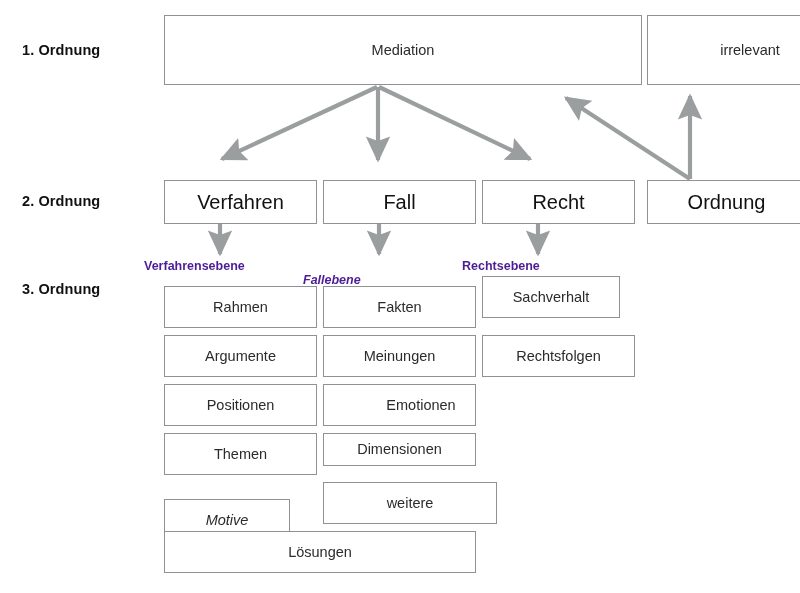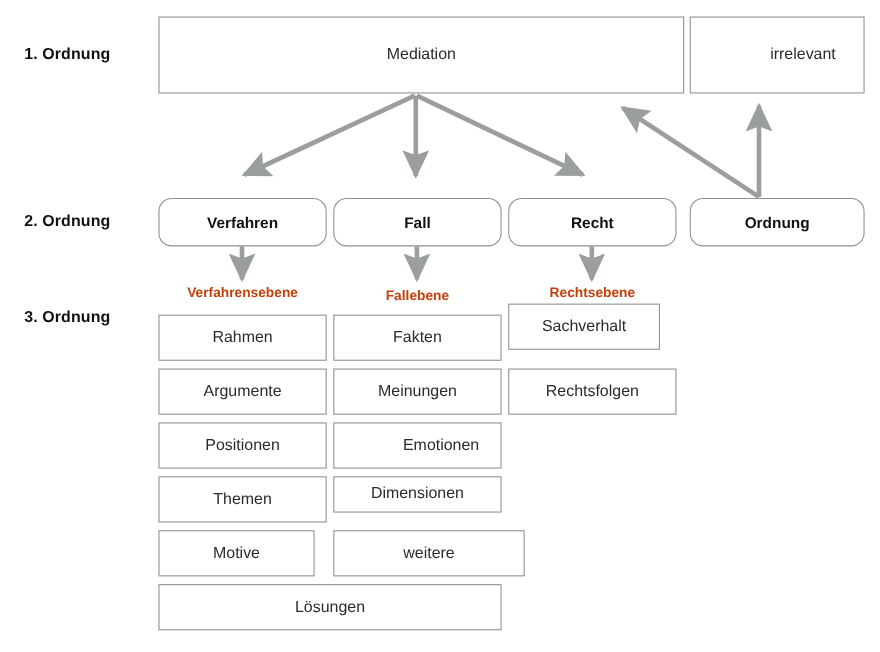--- a/index.html
+++ b/index.html
@@ -41,33 +41,33 @@
     box-sizing: border-box;
     border: 1px solid #8f9294;
     background: #ffffff;
     display: flex;
     align-items: center;
     justify-content: center;
     font-size: 14.5px;
     color: #2b2b2b;
     text-align: center;
     line-height: 1.15;
+    margin-left: 20px;
   }
   .box.bold {
-    font-weight: bold;
+    font-weight: normal;
     color: #111111;
-    font-size: 14px;
-    border-radius: 12px;
+    font-size: 20px;
   }
   .level-header {
     position: absolute;
     font-size: 12.5px;
     font-weight: bold;
-    color: #c2410c;
-    text-align: center;
+    color: #4c1d95;
+    text-align: left;
     white-space: nowrap;
   }
 </style>
 </head>
 <body>
 
 <div id="diagram">
 
   <svg class="svg-layer" viewBox="0 0 800 593" width="800" height="593">
     <defs>
@@ -99,28 +99,28 @@
 
   <div class="box" style="left:144px; top:15px; width:478px; height:70px;">Mediation</div>
   <div class="box" style="left:627px; top:15px; width:159px; height:70px;padding-left:47px;">irrelevant</div>
 
   <div class="box bold" style="left:144px; top:180px; width:153px; height:44px;">Verfahren</div>
   <div class="box bold" style="left:303px; top:180px; width:153px; height:44px;">Fall</div>
   <div class="box bold" style="left:462px; top:180px; width:153px; height:44px;">Recht</div>
   <div class="box bold" style="left:627px; top:180px; width:159px; height:44px;">Ordnung</div>
 
   <div class="level-header" style="left:144px; top:259px; width:153px;">Verfahrensebene</div>
-  <div class="level-header" style="left:303px; top:262px; width:153px;">Fallebene</div>
+  <div class="level-header" style="left:303px; top:273px; width:153px;font-style:italic;">Fallebene</div>
   <div class="level-header" style="left:462px; top:259px; width:153px;">Rechtsebene</div>
 
   <div class="box" style="left:144px; top:286px; width:153px; height:42px;">Rahmen</div>
   <div class="box" style="left:144px; top:335px; width:153px; height:42px;">Argumente</div>
   <div class="box" style="left:144px; top:384px; width:153px; height:42px;">Positionen</div>
   <div class="box" style="left:144px; top:433px; width:153px; height:42px;">Themen</div>
-  <div class="box" style="left:144px; top:482px; width:142px; height:42px;">Motive</div>
+  <div class="box" style="left:144px; top:499px; width:126px; height:42px;font-style:italic;">Motive</div>
 
   <div class="box" style="left:303px; top:286px; width:153px; height:42px;">Fakten</div>
   <div class="box" style="left:303px; top:335px; width:153px; height:42px;">Meinungen</div>
   <div class="box" style="left:303px; top:384px; width:153px; height:42px;padding-left:43px;">Emotionen</div>
   <div class="box" style="left:303px; top:433px; width:153px; height:33px;">Dimensionen</div>
   <div class="box" style="left:303px; top:482px; width:174px; height:42px;">weitere</div>
 
   <div class="box" style="left:462px; top:276px; width:138px; height:42px;">Sachverhalt</div>
   <div class="box" style="left:462px; top:335px; width:153px; height:42px;">Rechtsfolgen</div>
 

